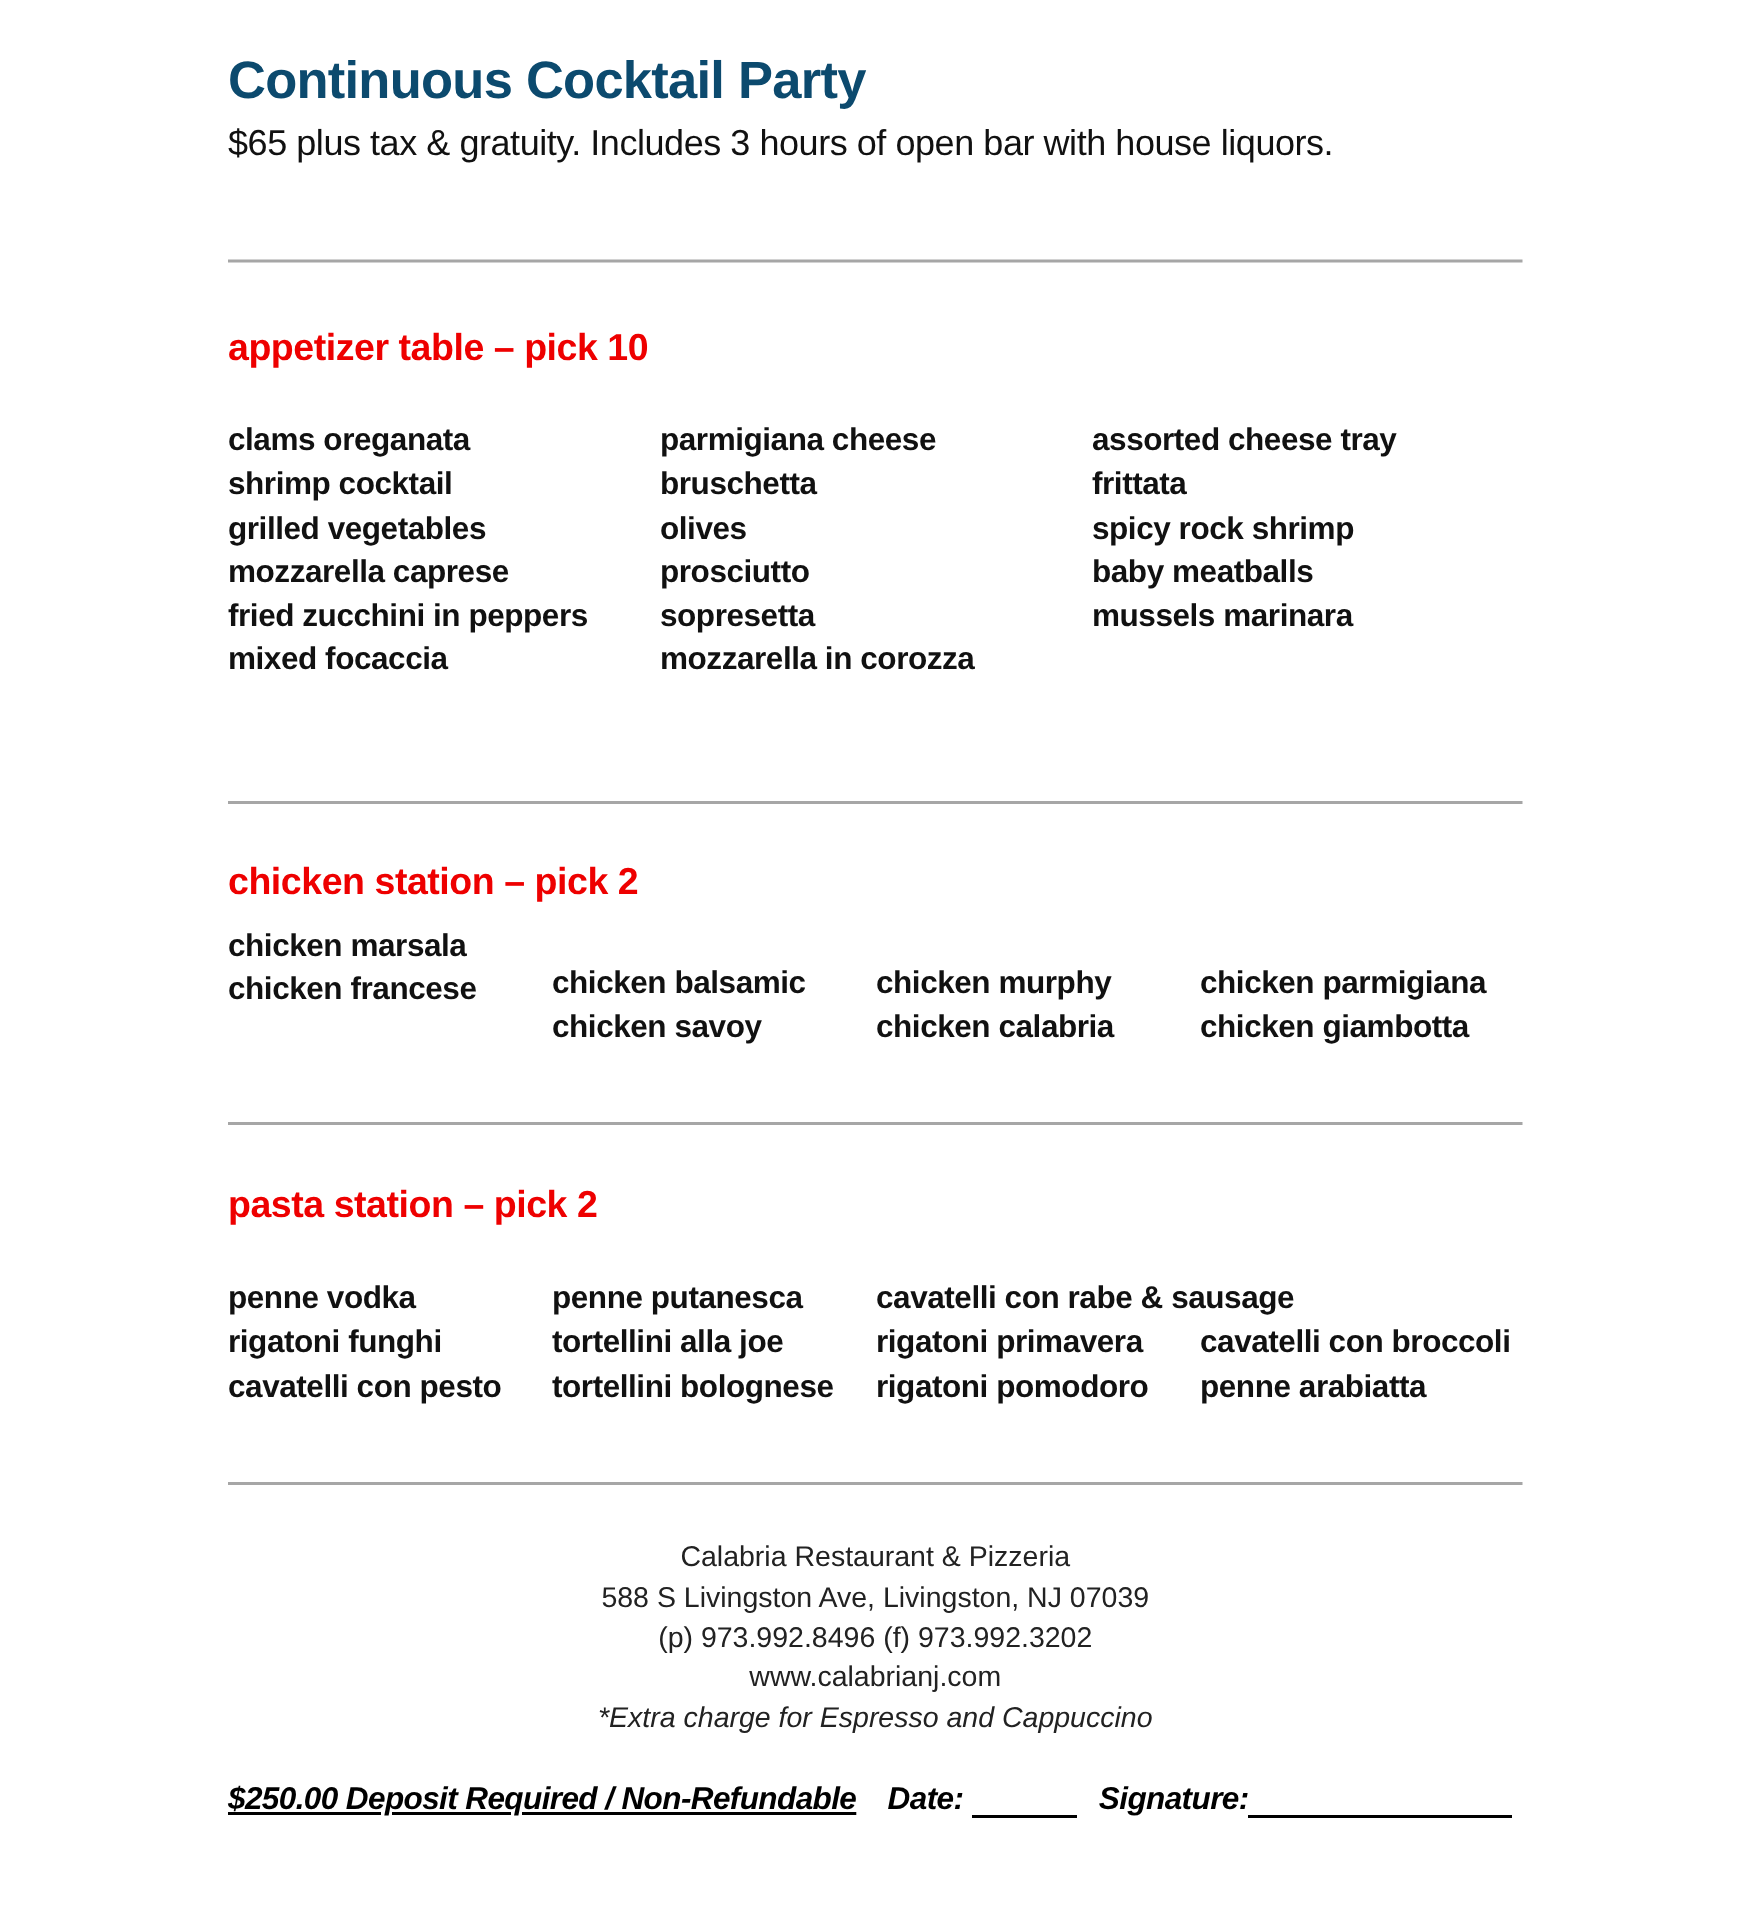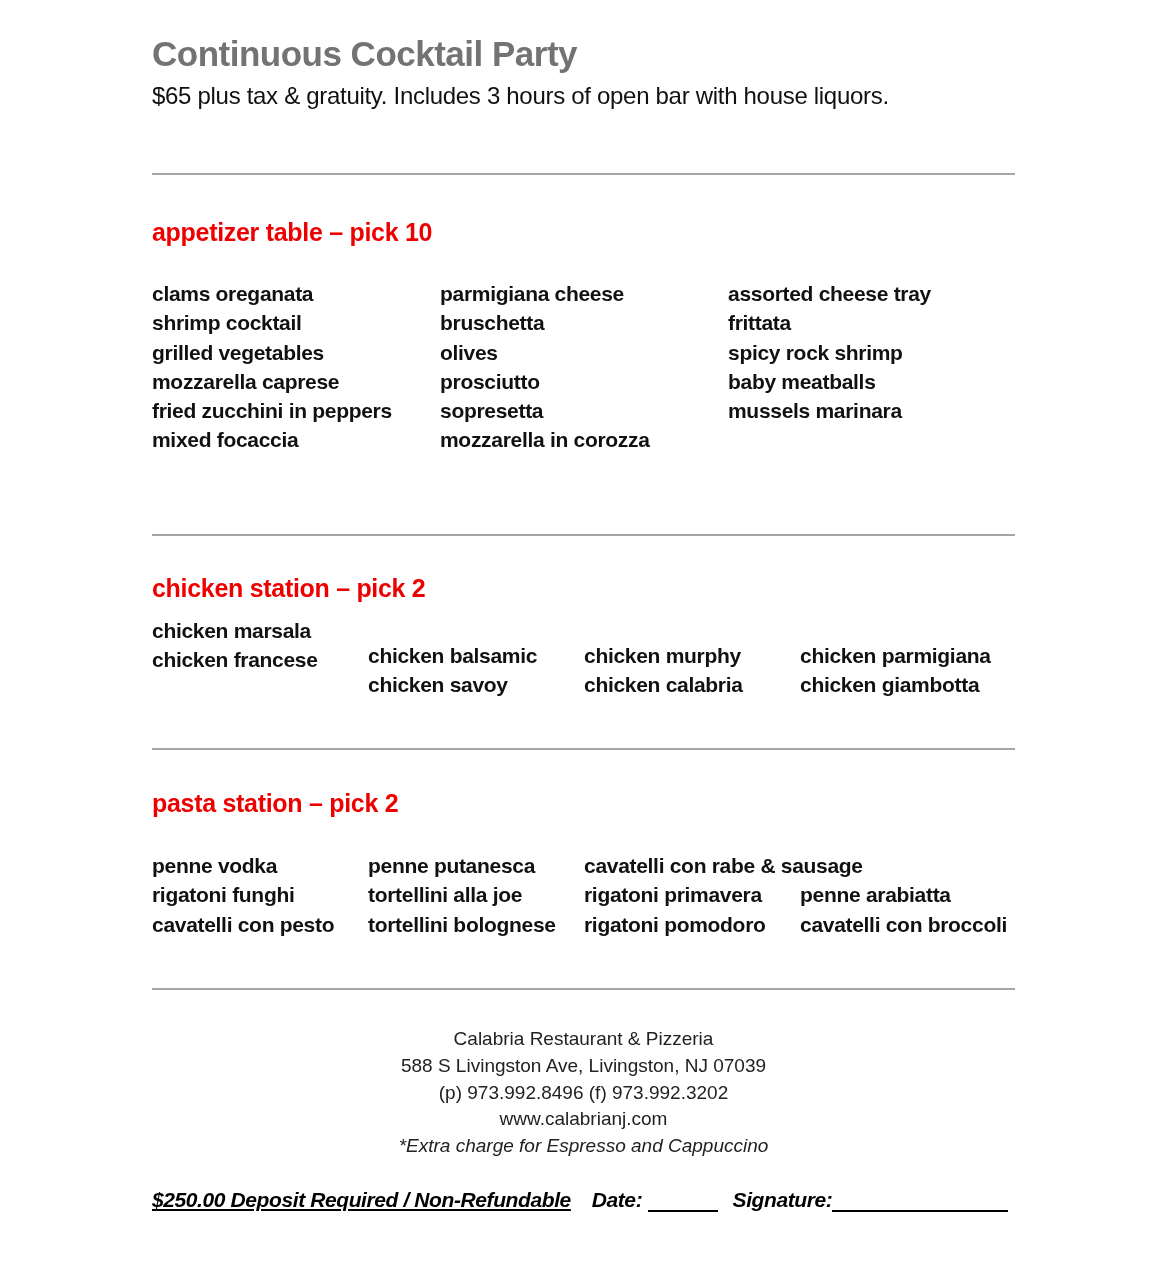--- a/index.html
+++ b/index.html
@@ -1,18 +1,18 @@
 <!DOCTYPE html>
 <html><head>
 <meta charset="utf-8">
 <style>
   html, body { margin:0; padding:0; background:#ffffff; }
   body { width:1158px; height:1270px; position:relative; font-family:"Liberation Sans", sans-serif; color:#000; overflow:hidden; }
   .abs { position:absolute; }
-  .title { left:152px; top:34px; font-size:35px; font-weight:bold; color:#737373; letter-spacing:-0.5px; white-space:nowrap;text-align:center; }
+  .title { left:152px; top:34px; font-size:35px; font-weight:bold; color:#0c4a6e; letter-spacing:-0.5px; white-space:nowrap;text-align:center; }
   .subtitle { left:152px; top:82px; font-size:24px; color:#111; white-space:nowrap; letter-spacing:-0.3px; }
   .rule { left:152px; width:863px; height:2px; background:#a6a6a6; }
   .heading { left:152px; font-size:25px; font-weight:bold; color:#ee0000; white-space:nowrap; letter-spacing:-0.3px; }
   .item { font-size:21px; font-weight:bold; color:#111; white-space:nowrap; letter-spacing:-0.3px; line-height:29.3px; }
   .item.small { font-size:17px; }
   .col { position:absolute; }
   .footer { left:152px; width:863px; text-align:center; font-size:19px; color:#222; line-height:26.8px; }
   .footer .ital { font-style:italic; }
   .deposit-line { left:152px; top:1188px; font-size:21px; font-weight:bold; font-style:italic; white-space:nowrap; letter-spacing:-0.4px; }
   .deposit-line .u { text-decoration:underline; }
@@ -84,22 +84,22 @@
   <div class="item">tortellini alla joe</div>
   <div class="item">tortellini bolognese</div>
 </div>
 <div class="col" style="left:584px; top:851px;">
   <div class="item">cavatelli con rabe &amp; sausage</div>
   <div class="item">rigatoni primavera</div>
   <div class="item">rigatoni pomodoro</div>
 </div>
 <div class="col" style="left:800px; top:851px;">
   <div class="item">&nbsp;</div>
+  <div class="item">cavatelli con broccoli</div>
   <div class="item">penne arabiatta</div>
-  <div class="item">cavatelli con broccoli</div>
 </div>
 
 <div class="abs rule" style="top:988px;"></div>
 
 <div class="abs footer" style="top:1026px;">
   <div>Calabria Restaurant &amp; Pizzeria</div>
   <div>588 S Livingston Ave, Livingston, NJ 07039</div>
   <div>(p) 973.992.8496 (f) 973.992.3202</div>
   <div>www.calabrianj.com</div>
   <div class="ital">*Extra charge for Espresso and Cappuccino</div>

